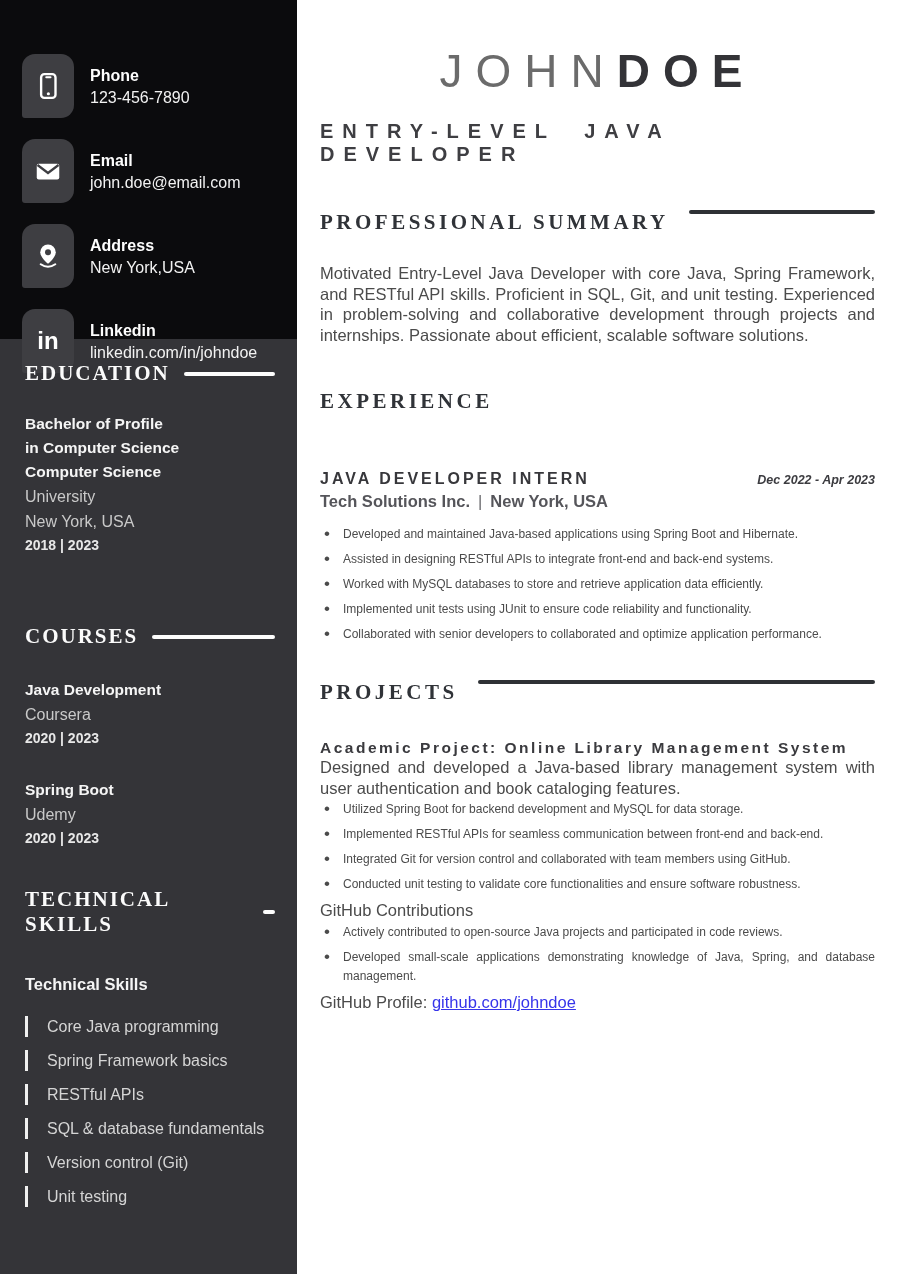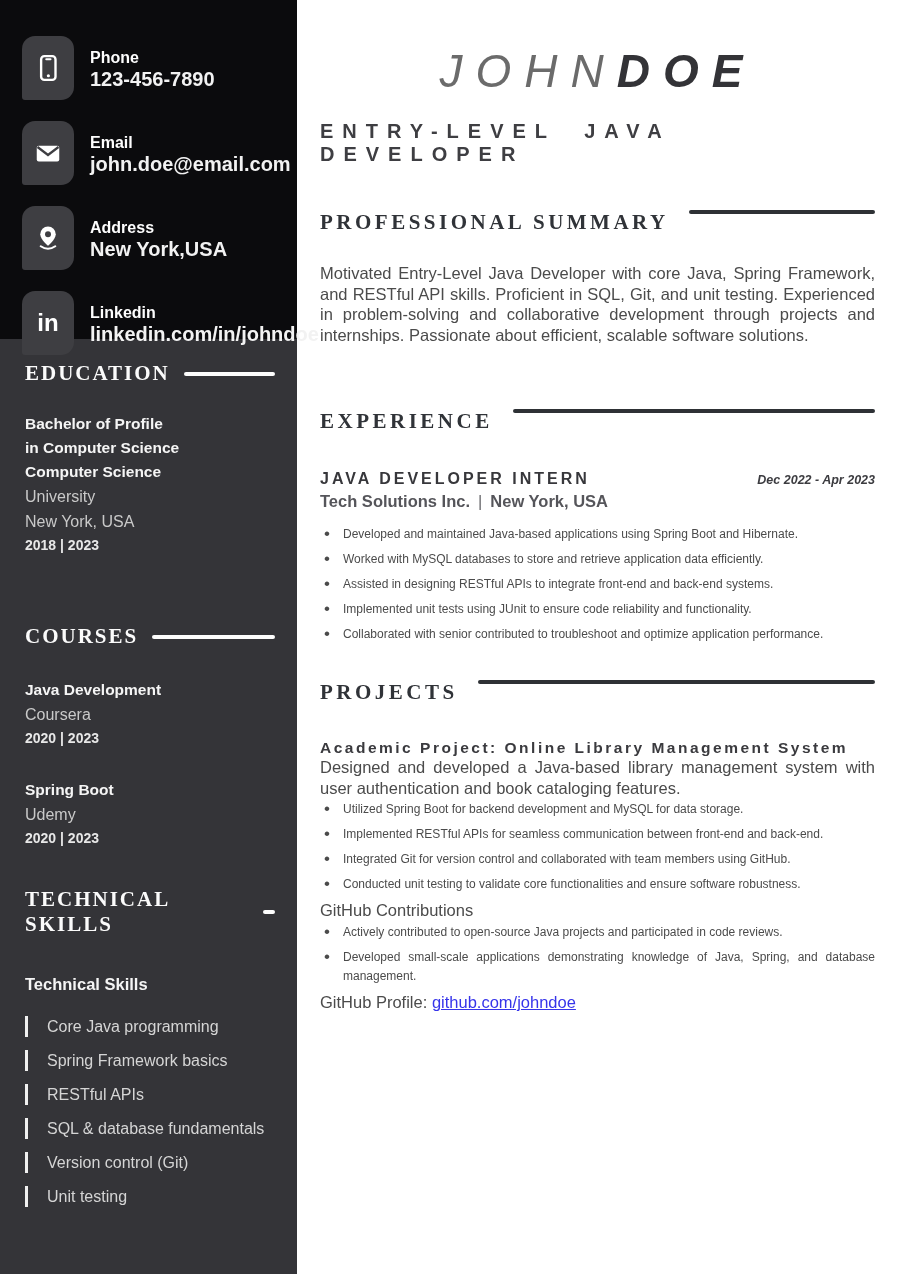--- a/index.html
+++ b/index.html
@@ -20,41 +20,41 @@
     width: 297px; height: 100%;
     background: #343438;
     color: #fff;
     flex: 0 0 auto;
     display: flex;
     flex-direction: column;
   }
   .contact-block {
     background: #0b0b0d;
     height: 339px;
-    padding: 36px 18px 0 22px;
+    padding: 54px 18px 0 22px;
   }
   .contact-item {
     display: flex;
     align-items: center;
     gap: 16px;
     margin-bottom: 21px;
   }
   .contact-icon {
     width: 52px; height: 64px;
     background: #3e3e42;
     border-radius: 13px;
     border-bottom-left-radius: 3px;
     flex: 0 0 auto;
     display: flex; align-items: center; justify-content: center;
   }
   .contact-text .c-label {
     font-weight: bold; font-size: 16px; line-height: 22px; color: #fdfdfd;
   }
   .contact-text .c-value {
-    font-weight: bold; font-size: 20px; line-height: 21px; color: #f2f2f2;
+    font-weight: normal; font-size: 16px; line-height: 21px; color: #f2f2f2;
   }
   .in-glyph {
     color: #fff; font-weight: bold; font-size: 24px;
     font-family: "Liberation Sans", sans-serif; letter-spacing: 0;
   }
 
   .side-section { padding: 0 22px 0 25px; }
   .side-heading {
     display: flex; align-items: center; gap: 14px;
     font-family: "Liberation Serif", serif;
@@ -84,21 +84,20 @@
 
   
   .main {
     flex: 1;
     padding: 32px 26px 0 23px;
     color: #4b4b4b;
   }
   .name-row {
     display: flex; justify-content: center; align-items: flex-start; gap: 0;
     margin-top: 12px;
-    font-style: italic;
   }
   .name-first {
     font-size: 46px; font-weight: 400; letter-spacing: 13px; color: #6b6b6b;
     font-family: "Liberation Sans", sans-serif;
   }
   .name-last {
     font-size: 46px; font-weight: bold; letter-spacing: 13px; color: #333337;
   }
   .role-title {
     margin-top: 22px;
@@ -116,21 +115,21 @@
   .main-heading .rule { flex: 1; height: 4px; background: #2e3135; border-radius: 2px; }
 
   .summary-heading { margin-top: 44px; }
   .summary-text {
     margin-top: 28px;
     font-size: 16.5px; line-height: 20.5px;
     text-align: justify;
     color: #4b4b4b;
   }
 
-  .experience-heading { margin-top: 64px; }
+  .experience-heading { margin-top: 44px; flex-direction: column; }
   .job-row {
     margin-top: 36px;
     display: flex; justify-content: space-between; align-items: baseline;
   }
   .job-title {
     font-weight: bold; font-size: 16px; letter-spacing: 3px; color: #37373b;
   }
   .job-dates {
     font-weight: bold; font-style: italic; font-size: 12.5px; color: #3c3c40;
     white-space: nowrap;
@@ -309,24 +308,24 @@
     </div>
     <div class="job-row">
       <span class="job-title">JAVA DEVELOPER INTERN</span>
       <span class="job-dates">Dec 2022 - Apr 2023</span>
     </div>
     <div class="company-row">
       <span>Tech Solutions Inc.</span><span class="sep">|</span><span>New York, USA</span>
     </div>
     <ul class="bullets">
       <li>Developed and maintained Java-based applications using Spring Boot and Hibernate.</li>
+      <li>Assisted in designing RESTful APIs to integrate front-end and back-end systems.</li>
       <li>Worked with MySQL databases to store and retrieve application data efficiently.</li>
-      <li>Assisted in designing RESTful APIs to integrate front-end and back-end systems.</li>
       <li>Implemented unit tests using JUnit to ensure code reliability and functionality.</li>
-      <li>Collaborated with senior contributed to troubleshoot and optimize application performance.</li>
+      <li>Collaborated with senior developers to collaborated and optimize application performance.</li>
     </ul>
 
     <div class="main-heading projects-heading">
       <span>PROJECTS</span>
       <span class="rule"></span>
     </div>
     <div class="project-title">Academic Project: Online Library Management System</div>
     <p class="project-desc">Designed and developed a Java-based library management system with user authentication and book cataloging features.</p>
     <ul class="bullets" style="margin-top:2px;">
       <li>Utilized Spring Boot for backend development and MySQL for data storage.</li>

